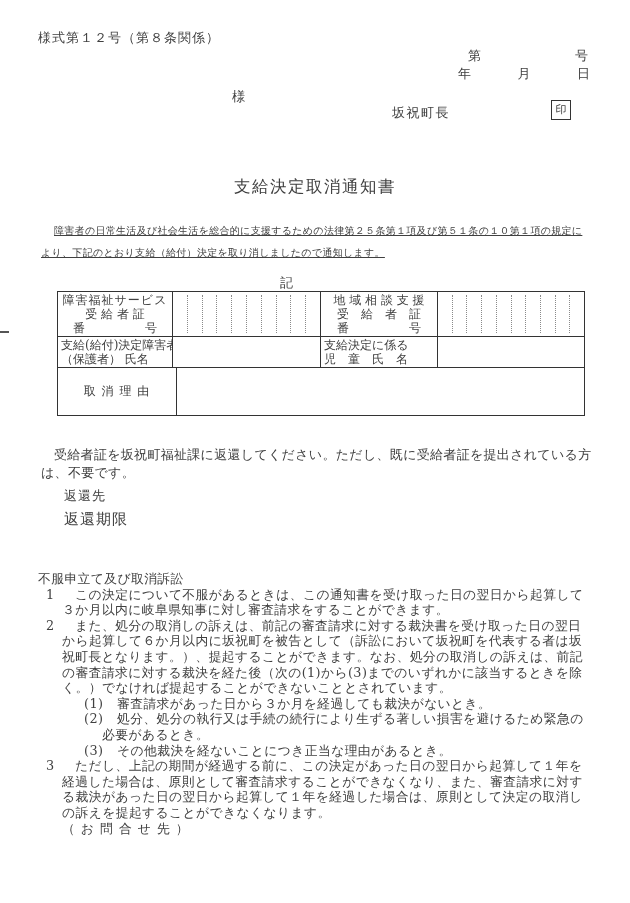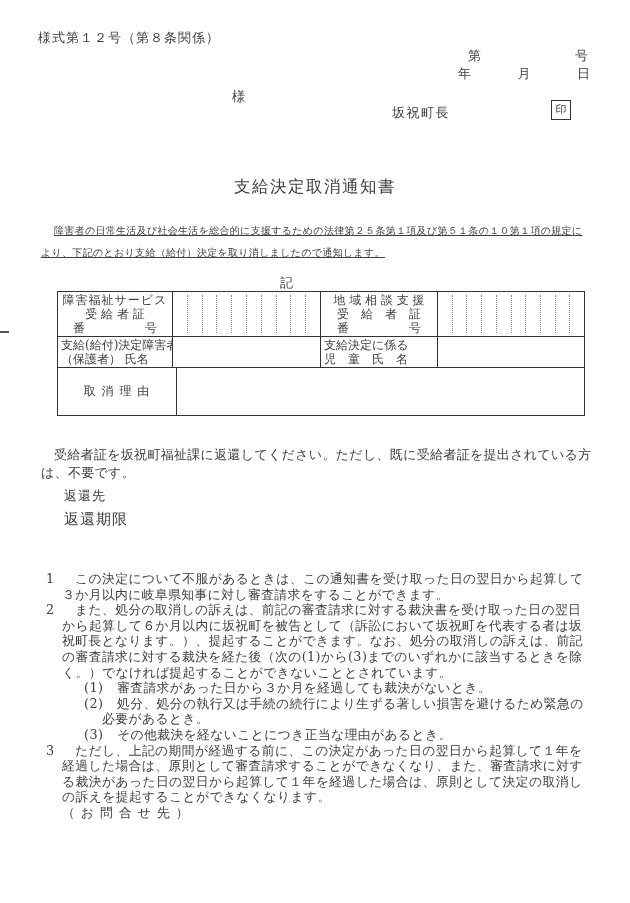--- a/index.html
+++ b/index.html
@@ -149,20 +149,21 @@
       <div class="tcell w-flex"></div>
     </div>
   </div>
 
   <p class="abs return-note">受給者証を坂祝町福祉課に返還してください。ただし、既に受給者証を提出されている方は、不要です。</p>
 
   <div class="abs return-to">返還先</div>
   <div class="abs return-deadline">返還期限</div>
 
   <div class="abs appeal">
+    <div class="appeal-heading">不服申立て及び取消訴訟</div>
 
     <div class="item"><span class="marker">1</span><span>この決定について不服があるときは、この通知書を受け取った日の翌日から起算して３か月以内に岐阜県知事に対し審査請求をすることができます。</span></div>
 
     <div class="item"><span class="marker">2</span><span>また、処分の取消しの訴えは、前記の審査請求に対する裁決書を受け取った日の翌日から起算して６か月以内に坂祝町を被告として（訴訟において坂祝町を代表する者は坂祝町長となります。）、提起することができます。なお、処分の取消しの訴えは、前記の審査請求に対する裁決を経た後（次の(1)から(3)までのいずれかに該当するときを除く。）でなければ提起することができないこととされています。</span></div>
 
     <div class="item sub"><span class="marker">(1)</span><span>審査請求があった日から３か月を経過しても裁決がないとき。</span></div>
 
     <div class="item sub"><span class="marker">(2)</span><span>処分、処分の執行又は手続の続行により生ずる著しい損害を避けるため緊急の必要があるとき。</span></div>
 
     <div class="item sub"><span class="marker">(3)</span><span>その他裁決を経ないことにつき正当な理由があるとき。</span></div>

